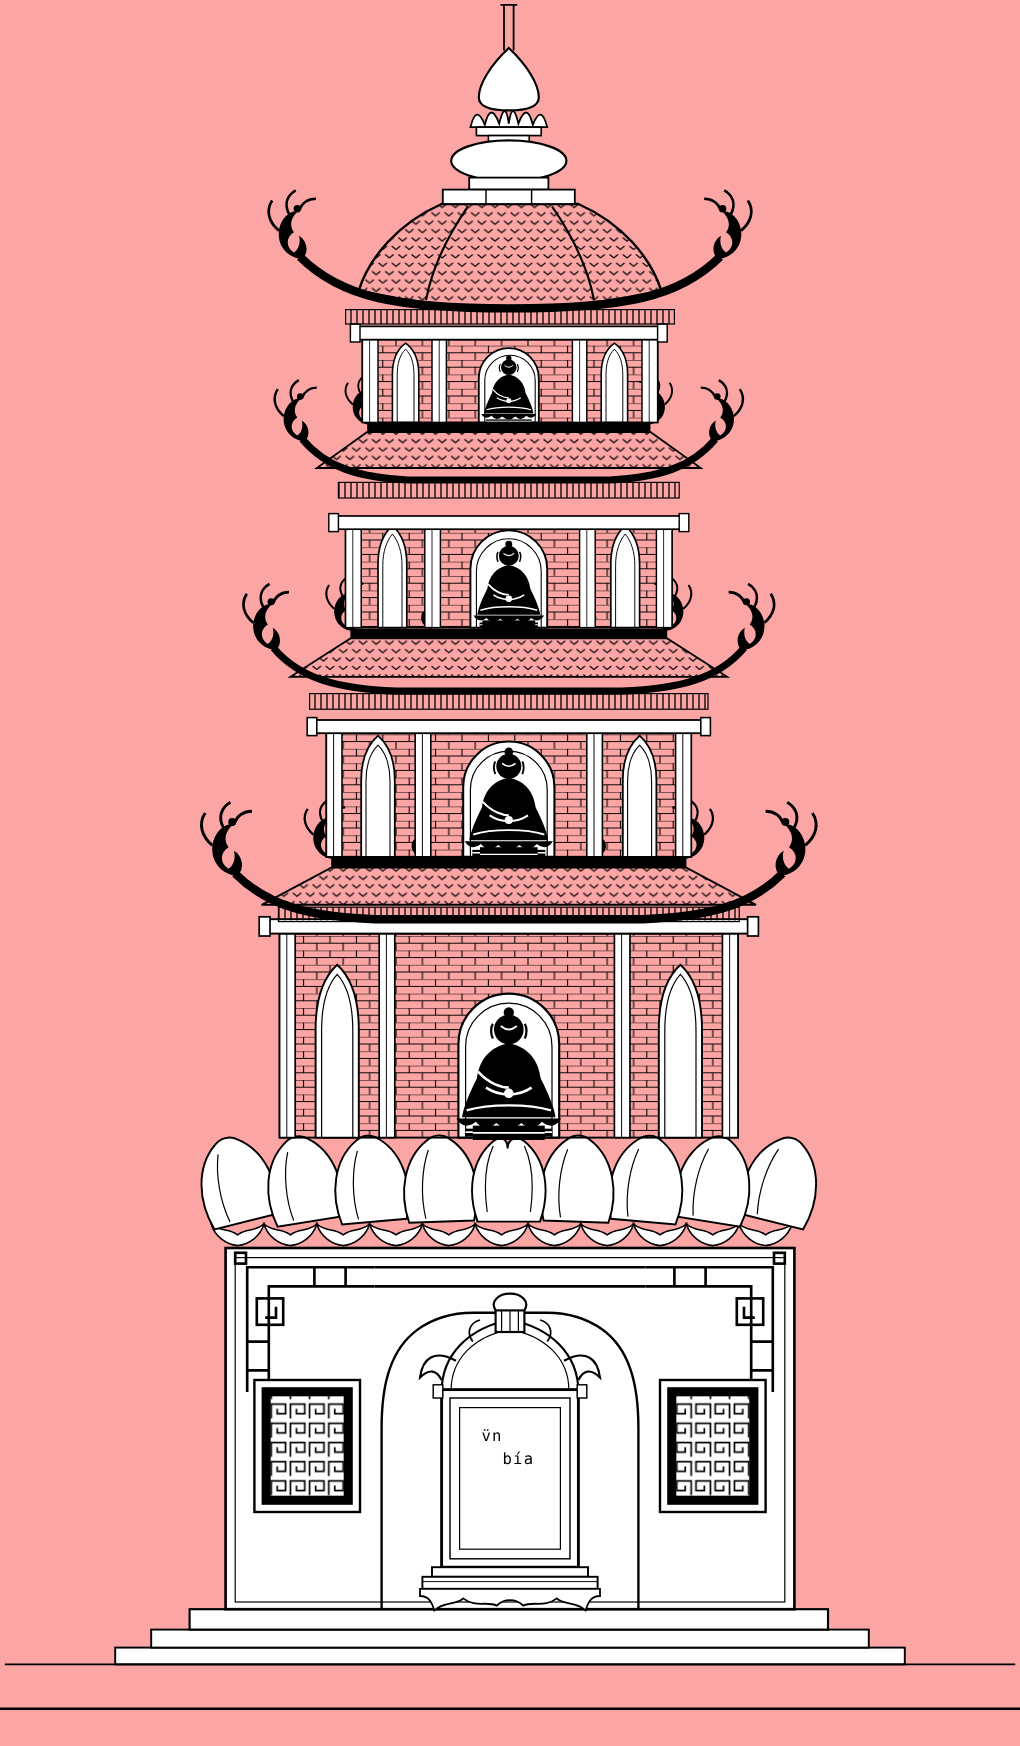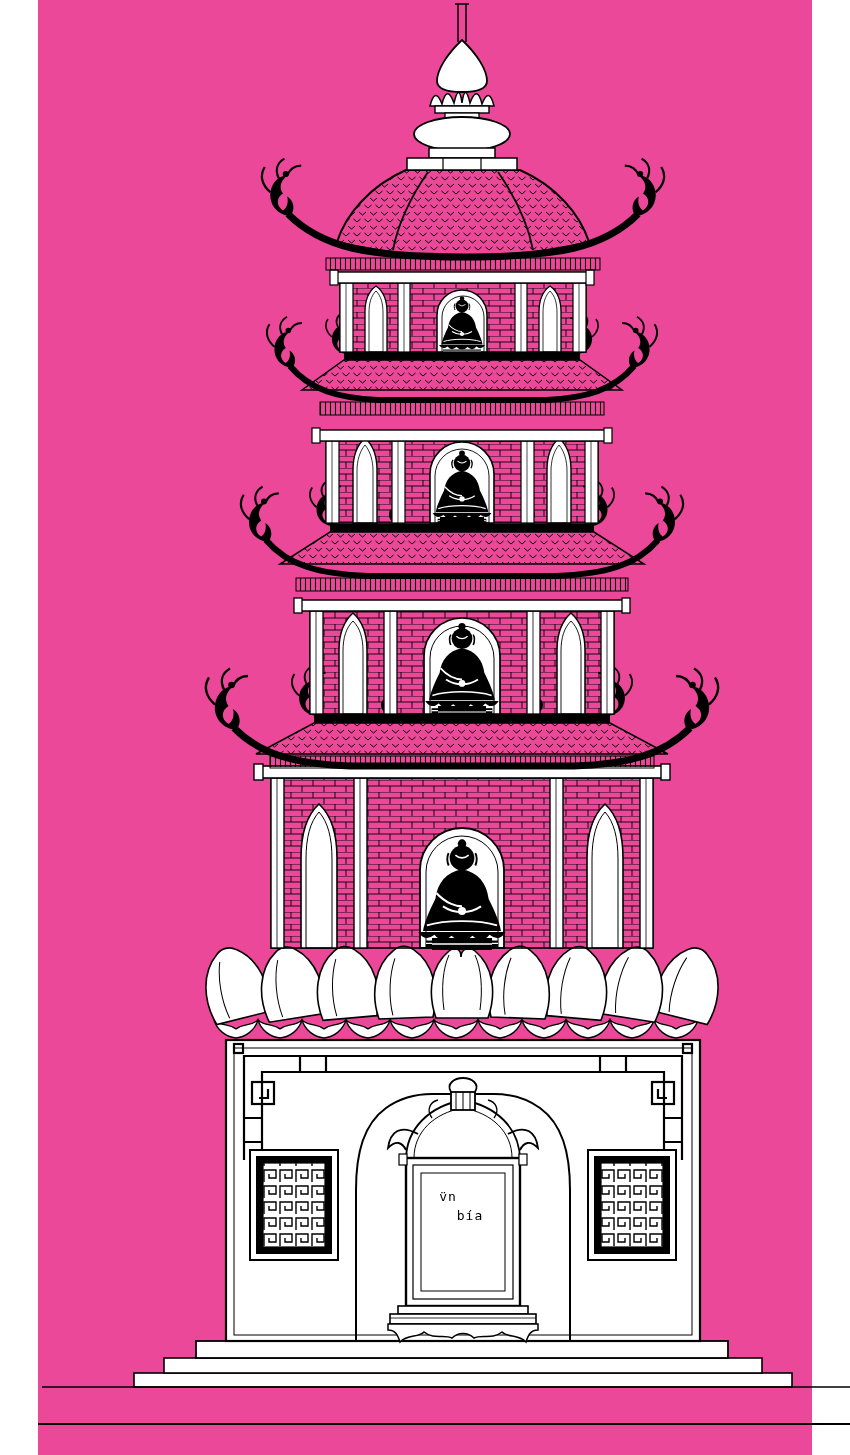--- a/index.html
+++ b/index.html
@@ -1,16 +1,16 @@
 <!DOCTYPE html>
 <html><head>
 <meta charset="utf-8">
 <style>
   html,body{margin:0;padding:0;background:#ffffff;}
-  .page{width:774px;height:1455px;margin:0 auto;background:#ec4899;position:relative;}
+  .page{width:850px;height:1455px;margin:0 auto;background:#fca5a5;position:relative;}
   svg{display:block;}
   text.stele{font-family:"DejaVu Sans Mono","Liberation Mono",monospace;font-size:13px;fill:#000;letter-spacing:1px;}
   .ink{stroke:#000;fill:none;}
 </style>
 </head>
 <body>
 
 <div class="page">
 <svg width="850" height="1455" viewBox="0 0 850 1455">
   <defs>

